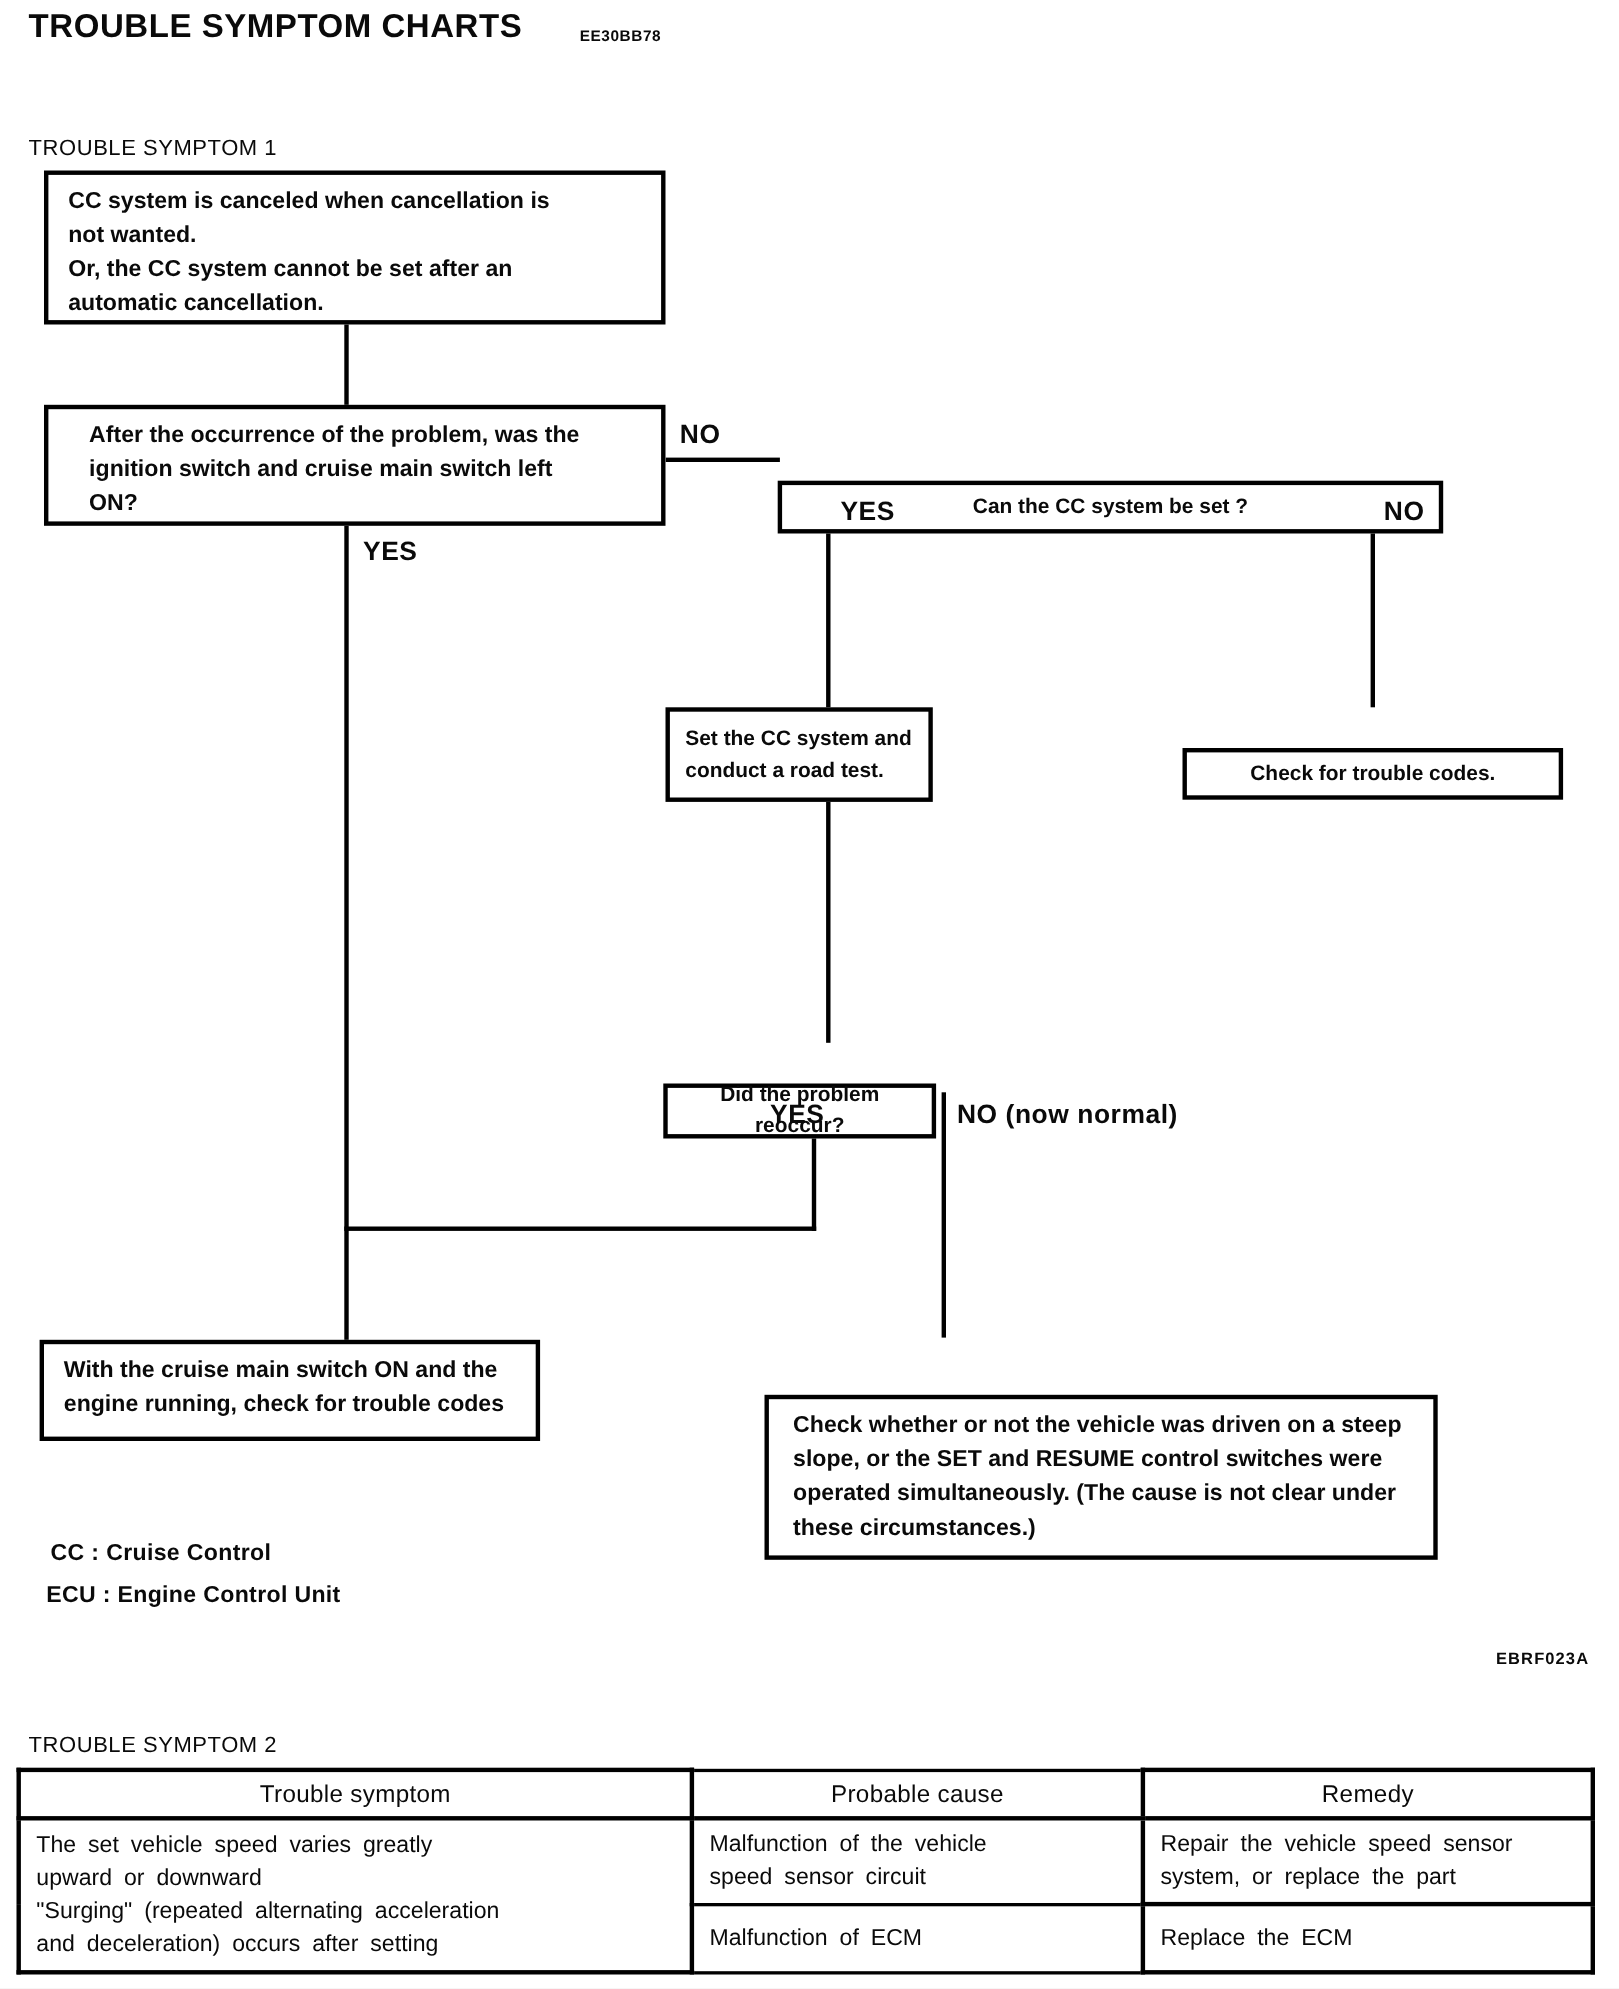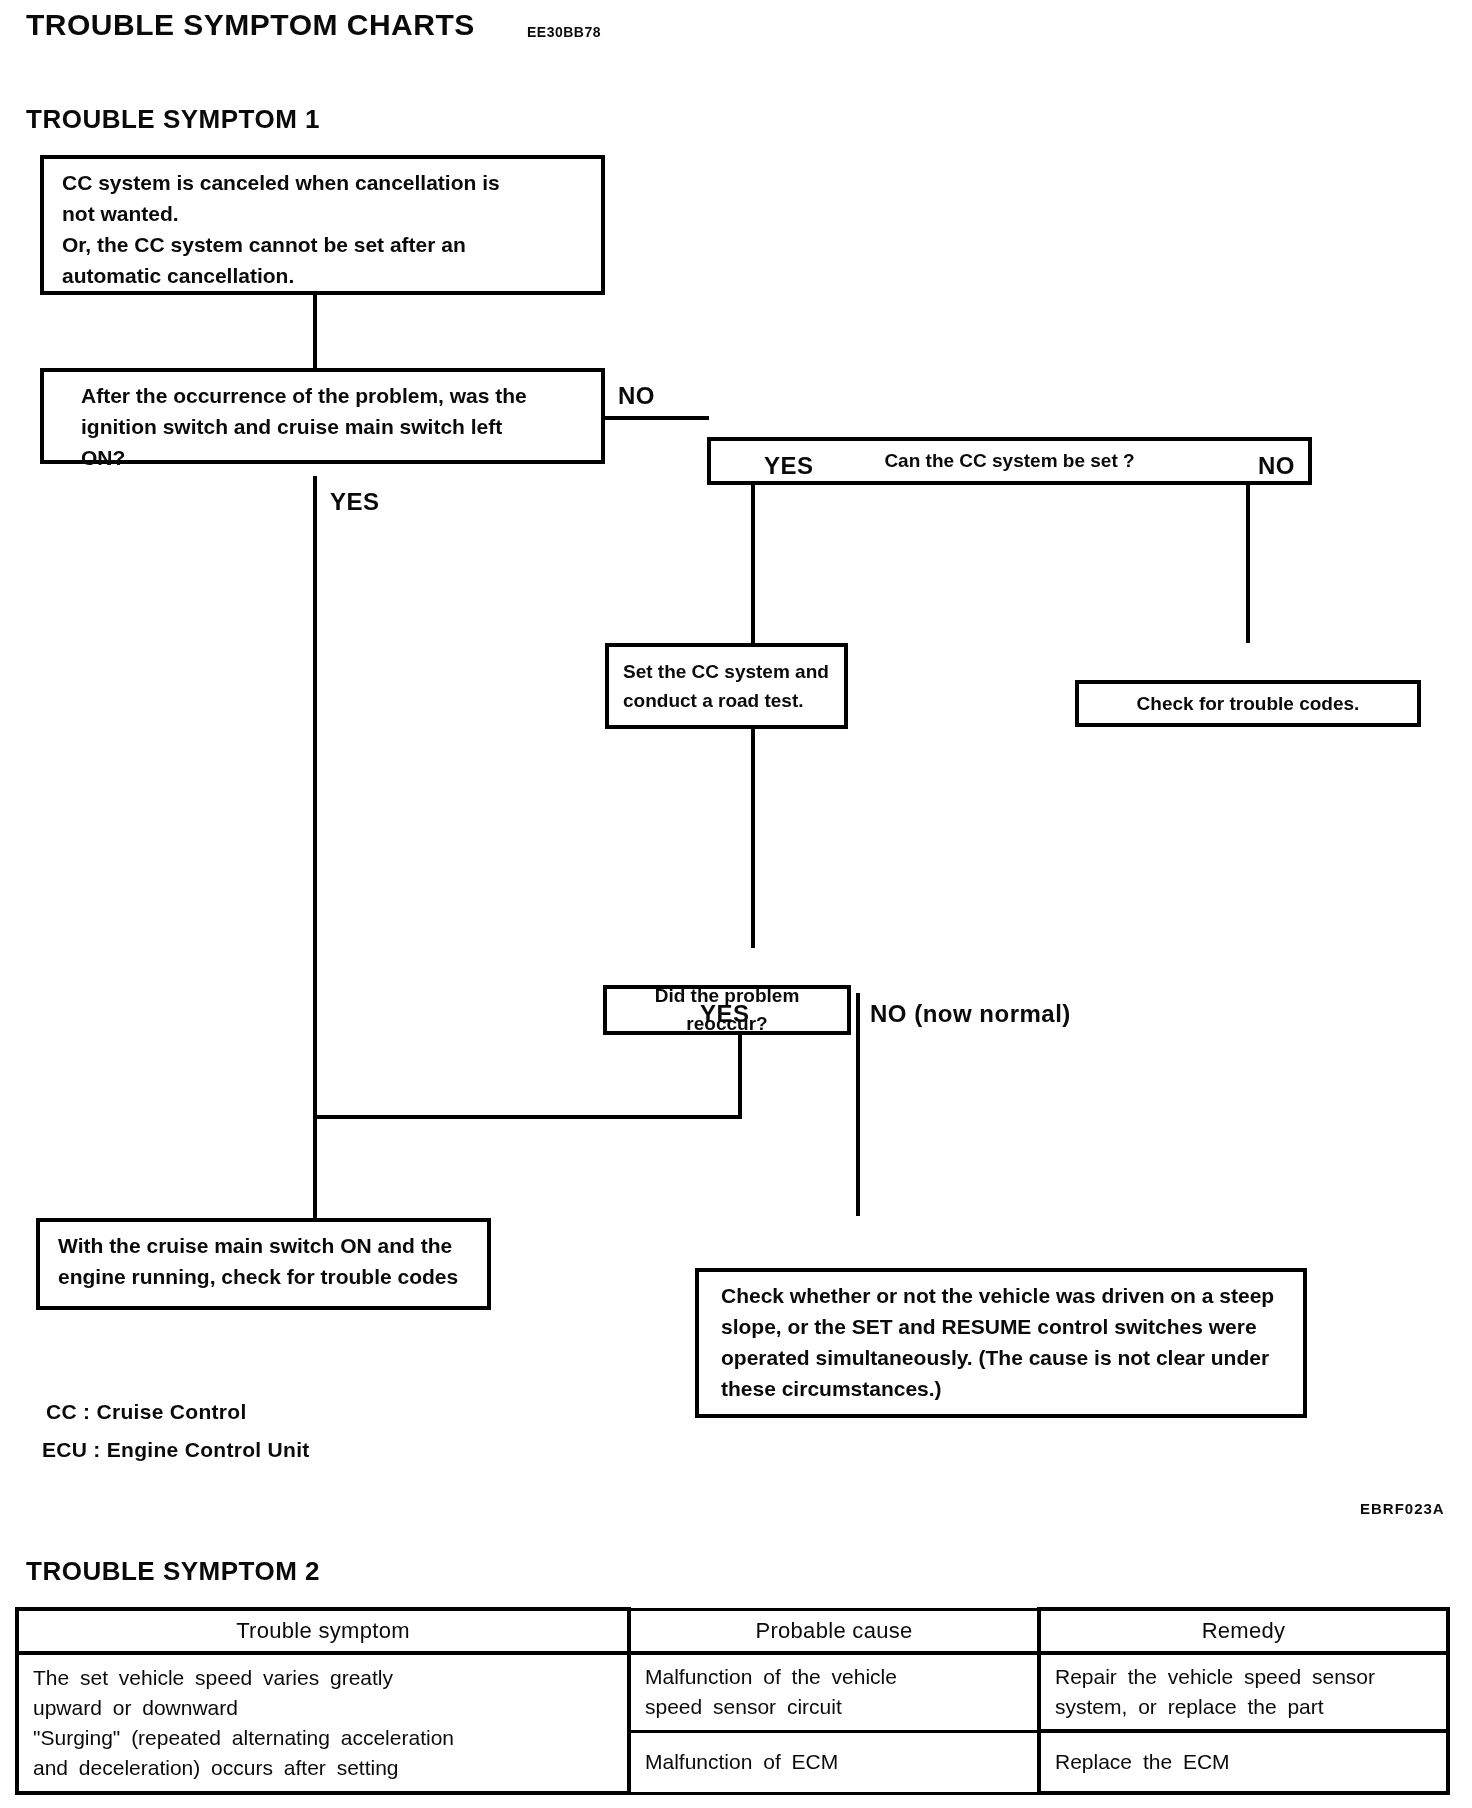--- a/index.html
+++ b/index.html
@@ -16,21 +16,21 @@
   
   .doc-title{
     left:26px;top:8px;
     font-size:30px;font-weight:bold;letter-spacing:0.5px;
   }
   .title-code{
     left:527px;top:24px;
     font-size:14px;font-weight:bold;letter-spacing:0.5px;
   }
   .section-h{
-    font-size:26px;font-weight:bold;letter-spacing:0.5px;
+    font-size:20px;font-weight:normal;letter-spacing:0.5px;margin-top:20px;
   }
   .sec1{left:26px;top:104px;}
   .sec2{left:26px;top:1556px;}
   
   .fbox{
     position:absolute;
     border:4px solid #000;
     background:#fff;
     font-weight:bold;
     box-sizing:border-box;
@@ -104,21 +104,21 @@
   <div class="line" style="left:313px;top:1115px;width:429px;height:4px;"></div>
   <div class="line" style="left:856px;top:993px;width:4px;height:223px;"></div>
 
   <div class="fbox box-lg" style="left:40px;top:155px;width:565px;height:140px;">
     <div class="txt">CC system is canceled when cancellation is
 not wanted.
 Or, the CC system cannot be set after an
 automatic cancellation.</div>
   </div>
 
-  <div class="fbox box-lg" style="left:40px;top:368px;width:565px;height:96px;padding-left:37px;">
+  <div class="fbox box-lg" style="left:40px;top:368px;width:565px;height:110px;padding-left:37px;">
     <div class="txt">After the occurrence of the problem, was the
 ignition switch and cruise main switch left
 ON?</div>
   </div>
 
   <div class="fbox box-sm center-box" style="left:707px;top:397px;width:605px;height:48px;">
     <div class="txt">Can the CC system be set ?</div>
   </div>
 
   <div class="fbox box-sm" style="left:605px;top:643px;width:243px;height:86px;padding:10px 8px 8px 14px;line-height:29px;">

